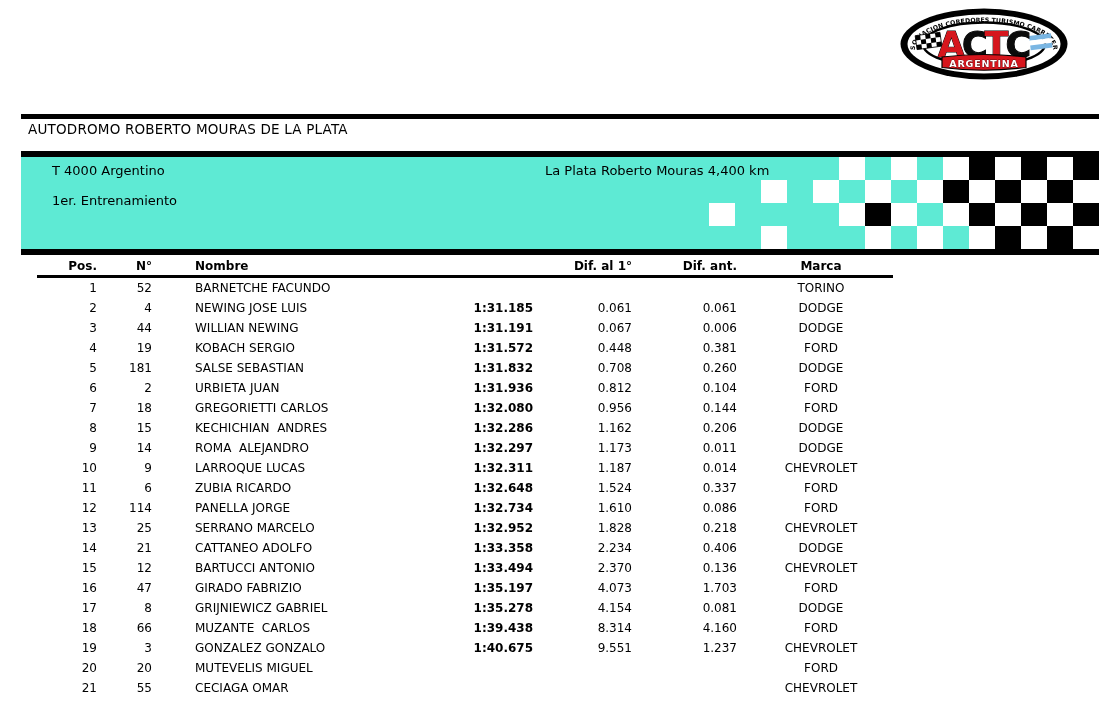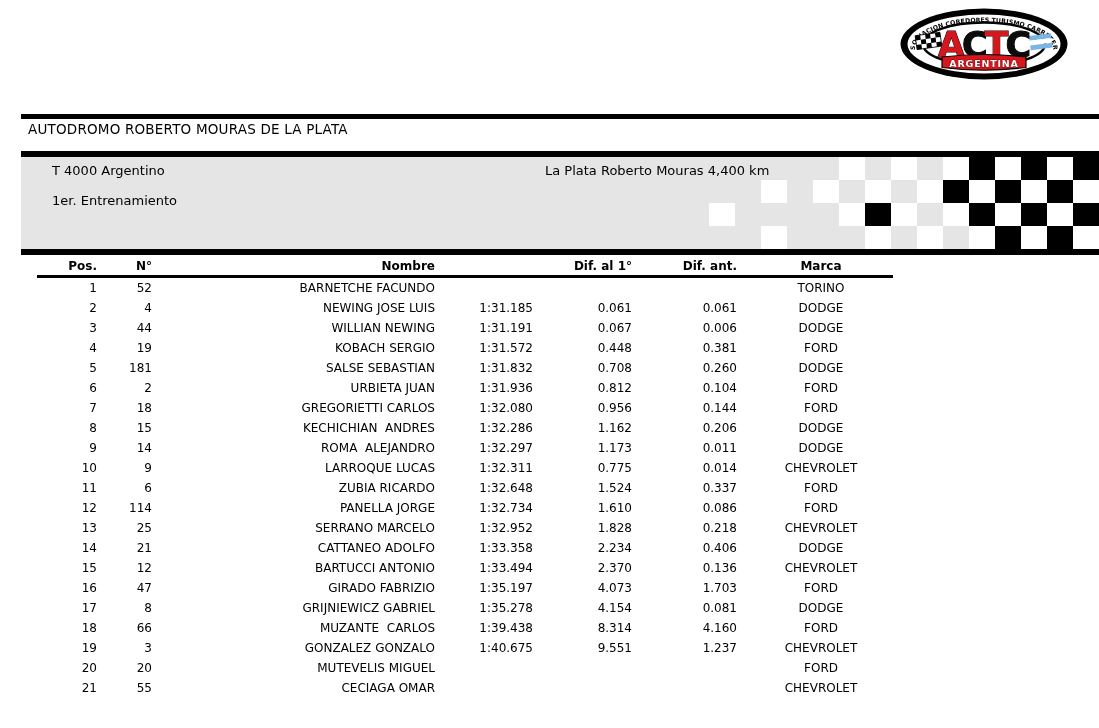--- a/index.html
+++ b/index.html
@@ -8,36 +8,36 @@
 
   
   .rule{position:absolute;left:21px;right:0;background:#000;}
   .rule-1{top:114px;height:5px;}
   .rule-2{top:151px;height:6px;}
   .rule-3{top:249px;height:6px;}
 
   .doc-title{position:absolute;left:28px;top:121px;font-size:13.5px;letter-spacing:.2px;white-space:pre;text-align:right;}
 
   
-  .banner{position:absolute;left:21px;top:157px;right:0;height:92px;background:#e5e5e5;}
+  .banner{position:absolute;left:21px;top:157px;right:0;height:92px;background:#5eead4;}
   .banner .cat{position:absolute;left:31px;top:6px;font-size:13px;white-space:pre;}
   .banner .trk{position:absolute;left:524px;top:6px;font-size:13px;white-space:pre;}
   .banner .ses{position:absolute;left:31px;top:36px;font-size:13px;white-space:pre;}
   .checkers{position:absolute;right:0;top:0;width:390px;height:92px;display:grid;
             grid-template-columns:repeat(15,26px);grid-template-rows:repeat(4,23px);}
   .chk{width:26px;height:23px;}
 
   
   .results{position:absolute;left:37px;top:257px;width:856px;font-size:12px;}
   .trow{display:grid;grid-template-columns:60px 55px 283px 98px 99px 105px 156px;align-items:center;}
   .thead{height:18px;font-weight:bold;border-bottom:3px solid #000;font-size:12px;}
   .tbody .trow{height:20px;}
   .c-pos,.c-num,.c-time,.c-dif1,.c-dif2{text-align:right;}
-  .c-name{text-align:right;padding-left:43px;white-space:pre;}
-  .c-time{font-weight:normal;}
+  .c-name{text-align:left;padding-left:43px;white-space:pre;}
+  .c-time{font-weight:bold;}
   .c-marca{text-align:center;padding-left:12px;white-space:pre;}
 
   
   .logo{position:absolute;left:900px;top:8px;width:168px;height:72px;}
 </style>
 </head>
 <body>
 
 <div class="page">
 
@@ -249,21 +249,21 @@
           <div class="c-dif1">1.173</div>
           <div class="c-dif2">0.011</div>
           <div class="c-marca">DODGE</div>
         </div>
 
         <div class="trow">
           <div class="c-pos">10</div>
           <div class="c-num">9</div>
           <div class="c-name">LARROQUE LUCAS</div>
           <div class="c-time">1:32.311</div>
-          <div class="c-dif1">0.775</div>
+          <div class="c-dif1">1.187</div>
           <div class="c-dif2">0.014</div>
           <div class="c-marca">CHEVROLET</div>
         </div>
 
         <div class="trow">
           <div class="c-pos">11</div>
           <div class="c-num">6</div>
           <div class="c-name">ZUBIA RICARDO</div>
           <div class="c-time">1:32.648</div>
           <div class="c-dif1">1.524</div>

